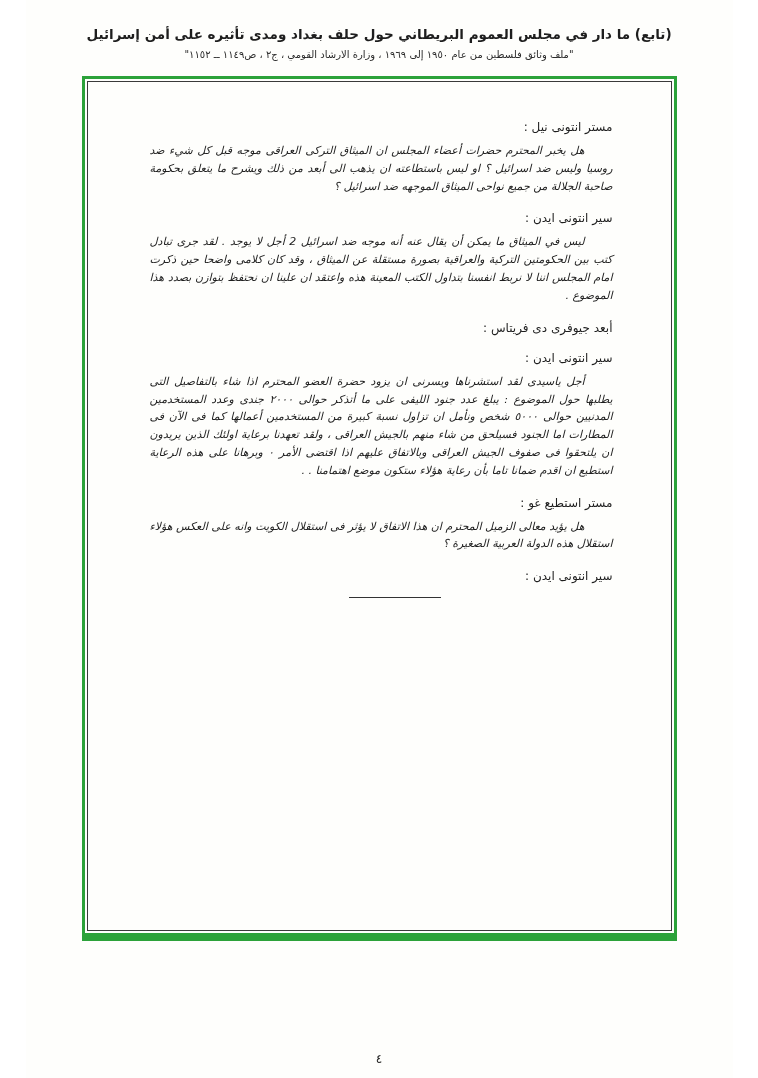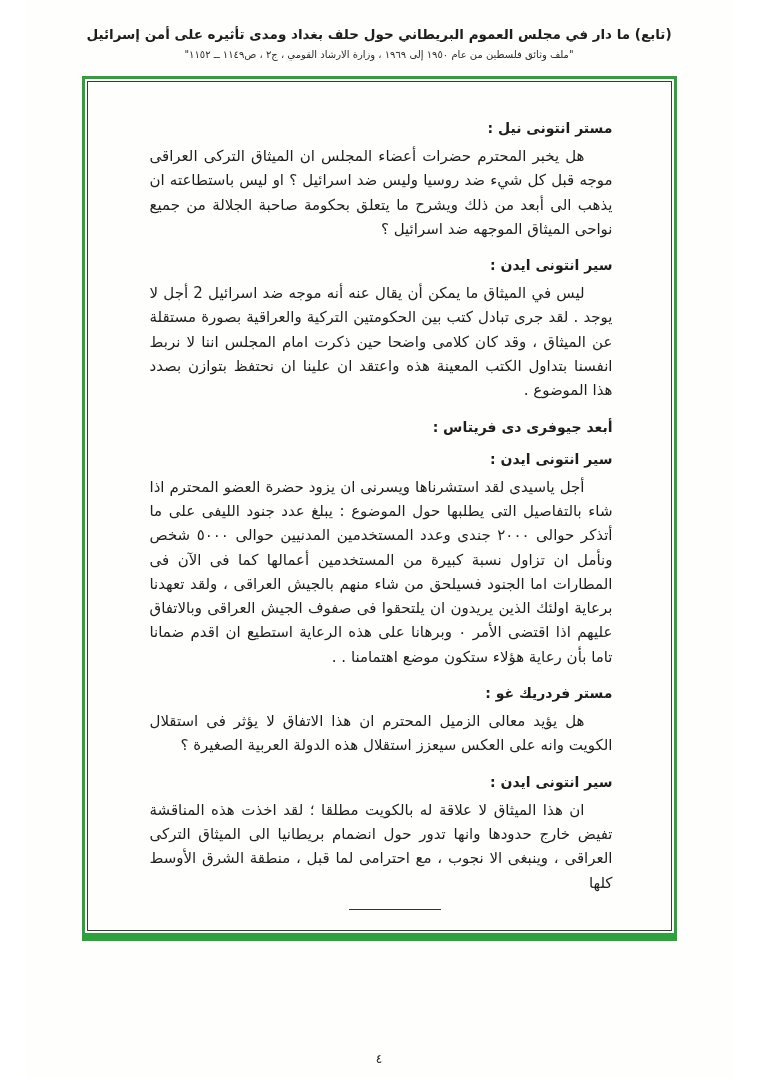--- a/index.html
+++ b/index.html
@@ -40,32 +40,33 @@
     background: #fefefc;
   }
   .doc-inner {
     border: 1px solid #3a3a3a;
     padding: 34px 58px 18px 62px;
     min-height: 850px;
     box-sizing: border-box;
   }
   .qa h3 {
     margin: 16px 0 8px 0;
-    font-size: 14px;
-    font-weight: bold;
+    font-size: 12px;
+    font-weight: normal;
   }
   .qa:first-child h3 {
     margin-top: 4px;
   }
   .qa p {
     margin: 0 0 6px 0;
-    font-size: 15px;
+    font-size: 11px;
     line-height: 1.62;
     text-align: justify;
     text-indent: 28px;
+    font-style: italic;
   }
   .end-rule {
     width: 92px;
     border-top: 1.5px solid #333;
     margin: 14px auto 0 auto;
     transform: translateX(14px);
   }
   .page-number {
     position: absolute;
     bottom: 12px;
@@ -102,27 +103,26 @@
       <section class="qa">
         <h3>أبعد جيوفرى دى فريتاس :</h3>
       </section>
 
       <section class="qa">
         <h3>سير انتونى ايدن :</h3>
         <p>أجل ياسيدى لقد استشرناها ويسرنى ان يزود حضرة العضو المحترم اذا شاء بالتفاصيل التى يطلبها حول الموضوع : يبلغ عدد جنود الليفى على ما أتذكر حوالى ٢٠٠٠ جندى وعدد المستخدمين المدنيين حوالى ٥٠٠٠ شخص ونأمل ان تزاول نسبة كبيرة من المستخدمين أعمالها كما فى الآن فى المطارات اما الجنود فسيلحق من شاء منهم بالجيش العراقى ، ولقد تعهدنا برعاية اولئك الذين يريدون ان يلتحقوا فى صفوف الجيش العراقى وبالاتفاق عليهم اذا اقتضى الأمر ۰ وبرهانا على هذه الرعاية استطيع ان اقدم ضمانا تاما بأن رعاية هؤلاء ستكون موضع اهتمامنا . .</p>
       </section>
 
       <section class="qa">
-        <h3>مستر فردريك غو :</h3>
-        <p>هل يؤيد معالى الزميل المحترم ان هذا الاتفاق لا يؤثر فى استقلال الكويت وانه على العكس سيعزز استقلال هذه الدولة العربية الصغيرة ؟</p>
+        <h3>مستر استطيع غو :</h3>
+        <p>هل يؤيد معالى الزميل المحترم ان هذا الاتفاق لا يؤثر فى استقلال الكويت وانه على العكس هؤلاء استقلال هذه الدولة العربية الصغيرة ؟</p>
       </section>
 
       <section class="qa">
         <h3>سير انتونى ايدن :</h3>
-        <p>ان هذا الميثاق لا علاقة له بالكويت مطلقا ؛ لقد اخذت هذه المناقشة تفيض خارج حدودها وانها تدور حول انضمام بريطانيا الى الميثاق التركى العراقى ، وينبغى الا نجوب ، مع احترامى لما قبل ، منطقة الشرق الأوسط كلها</p>
       </section>
 
       <div class="end-rule"></div>
 
     </div>
   </div>
 
   <div class="page-number">٤</div>
 
 </div>

